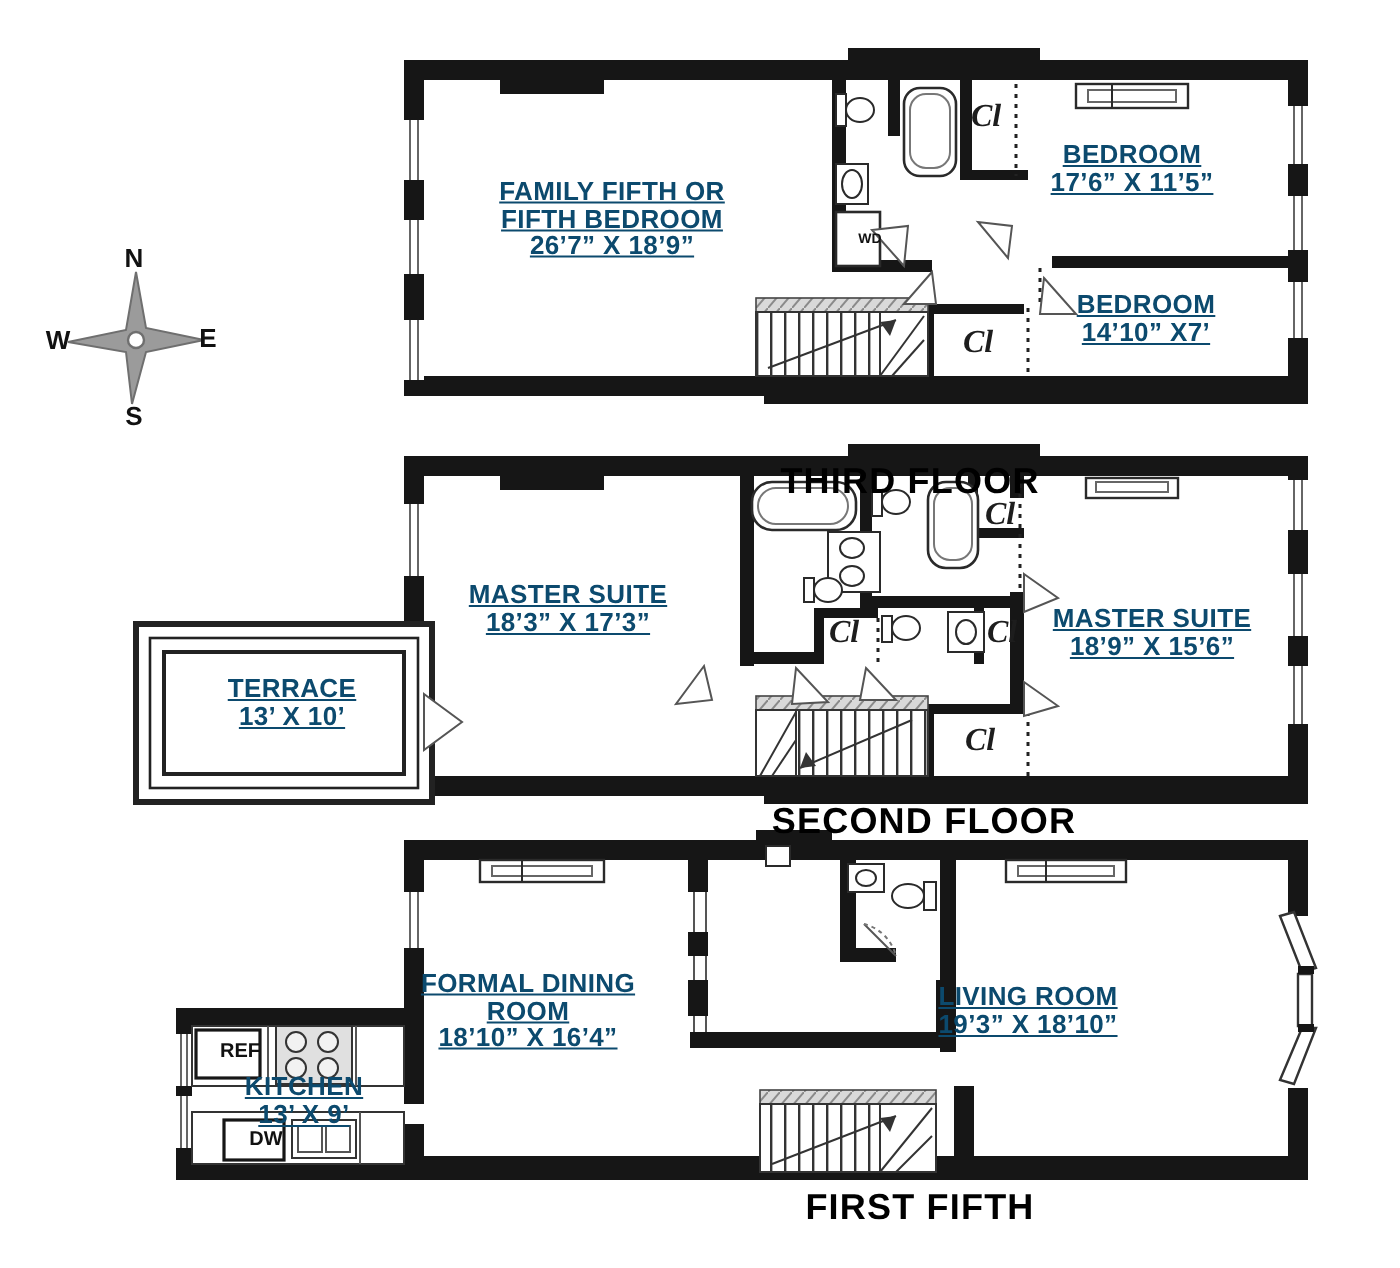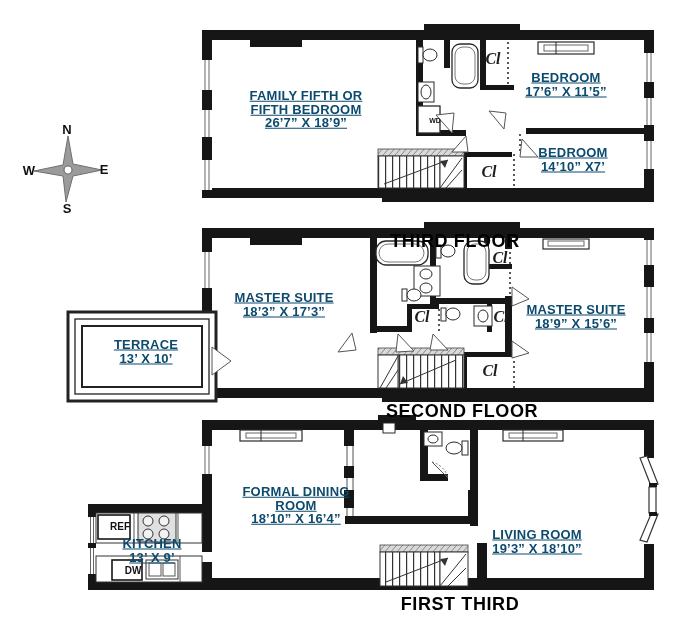--- a/index.html
+++ b/index.html
@@ -378,30 +378,30 @@
   <div class="lbl" style="left:146px;top:351px;">
     <div>TERRACE</div>
     <div>13’ X 10’</div>
   </div>
   <div class="cl" style="left:500px;top:258px;">Cl</div>
   <div class="cl" style="left:422px;top:317px;">Cl</div>
   <div class="cl" style="left:501px;top:317px;">Cl</div>
   <div class="cl" style="left:490px;top:371px;">Cl</div>
   <div class="floor-title" style="left:462px;top:411px;text-align:center;">SECOND FLOOR</div>
 
-  <div class="lbl" style="left:264px;top:505px;margin-left:32px;">
+  <div class="lbl" style="left:264px;top:505px;">
     <div>FORMAL DINING</div>
     <div>ROOM</div>
     <div>18’10” X 16’4”</div>
   </div>
-  <div class="lbl" style="left:537px;top:505px;margin-top:36px;">
+  <div class="lbl" style="left:514px;top:505px;">
     <div>LIVING ROOM</div>
     <div>19’3” X 18’10”</div>
   </div>
   <div class="lbl" style="left:152px;top:550px;">
     <div>KITCHEN</div>
     <div>13’ X 9’</div>
   </div>
   <div class="tiny" style="left:114px;top:526px;">REF</div>
   <div class="tiny" style="left:127px;top:570px;">DW</div>
-  <div class="floor-title" style="left:460px;top:604px;">FIRST THIRD</div>
+  <div class="floor-title" style="left:460px;top:604px;">FIRST FIFTH</div>
 
 </div>
 
 </body></html>

